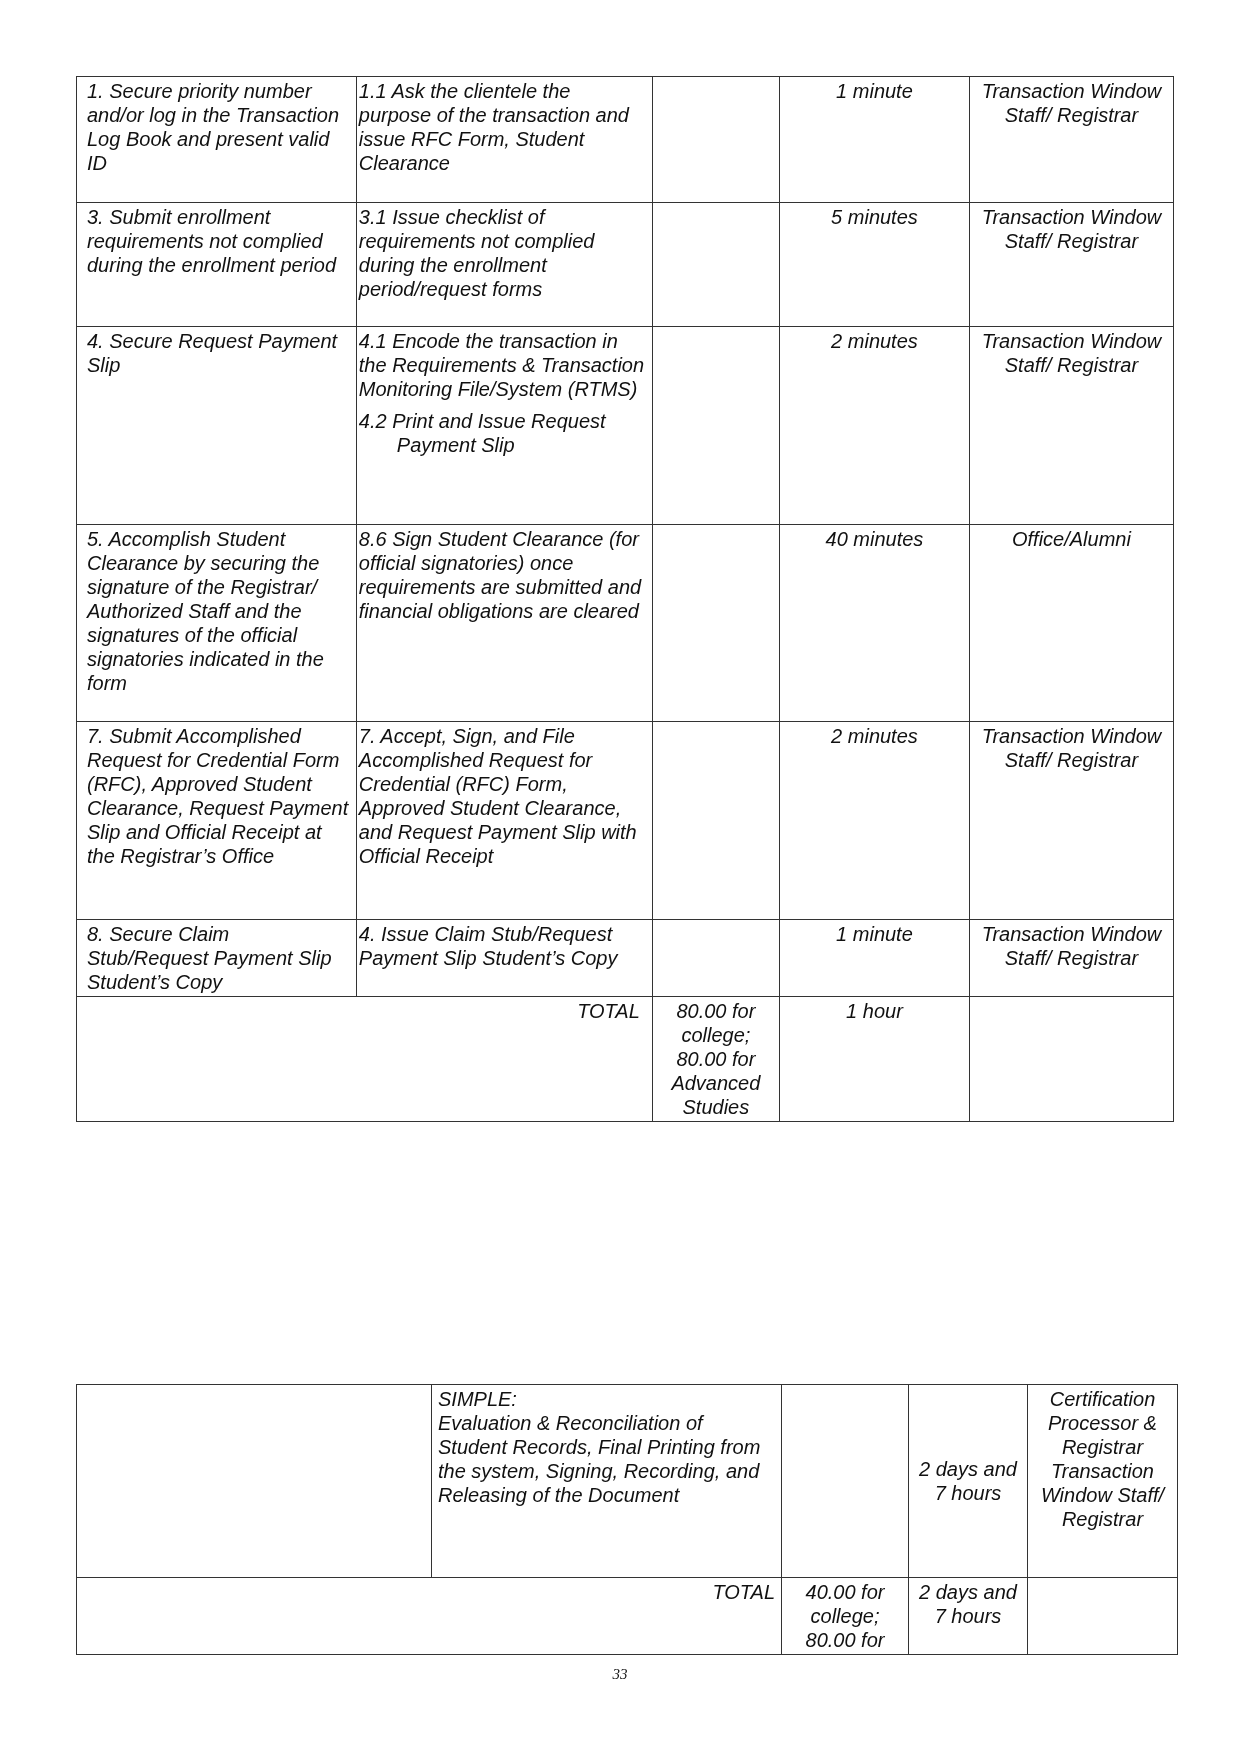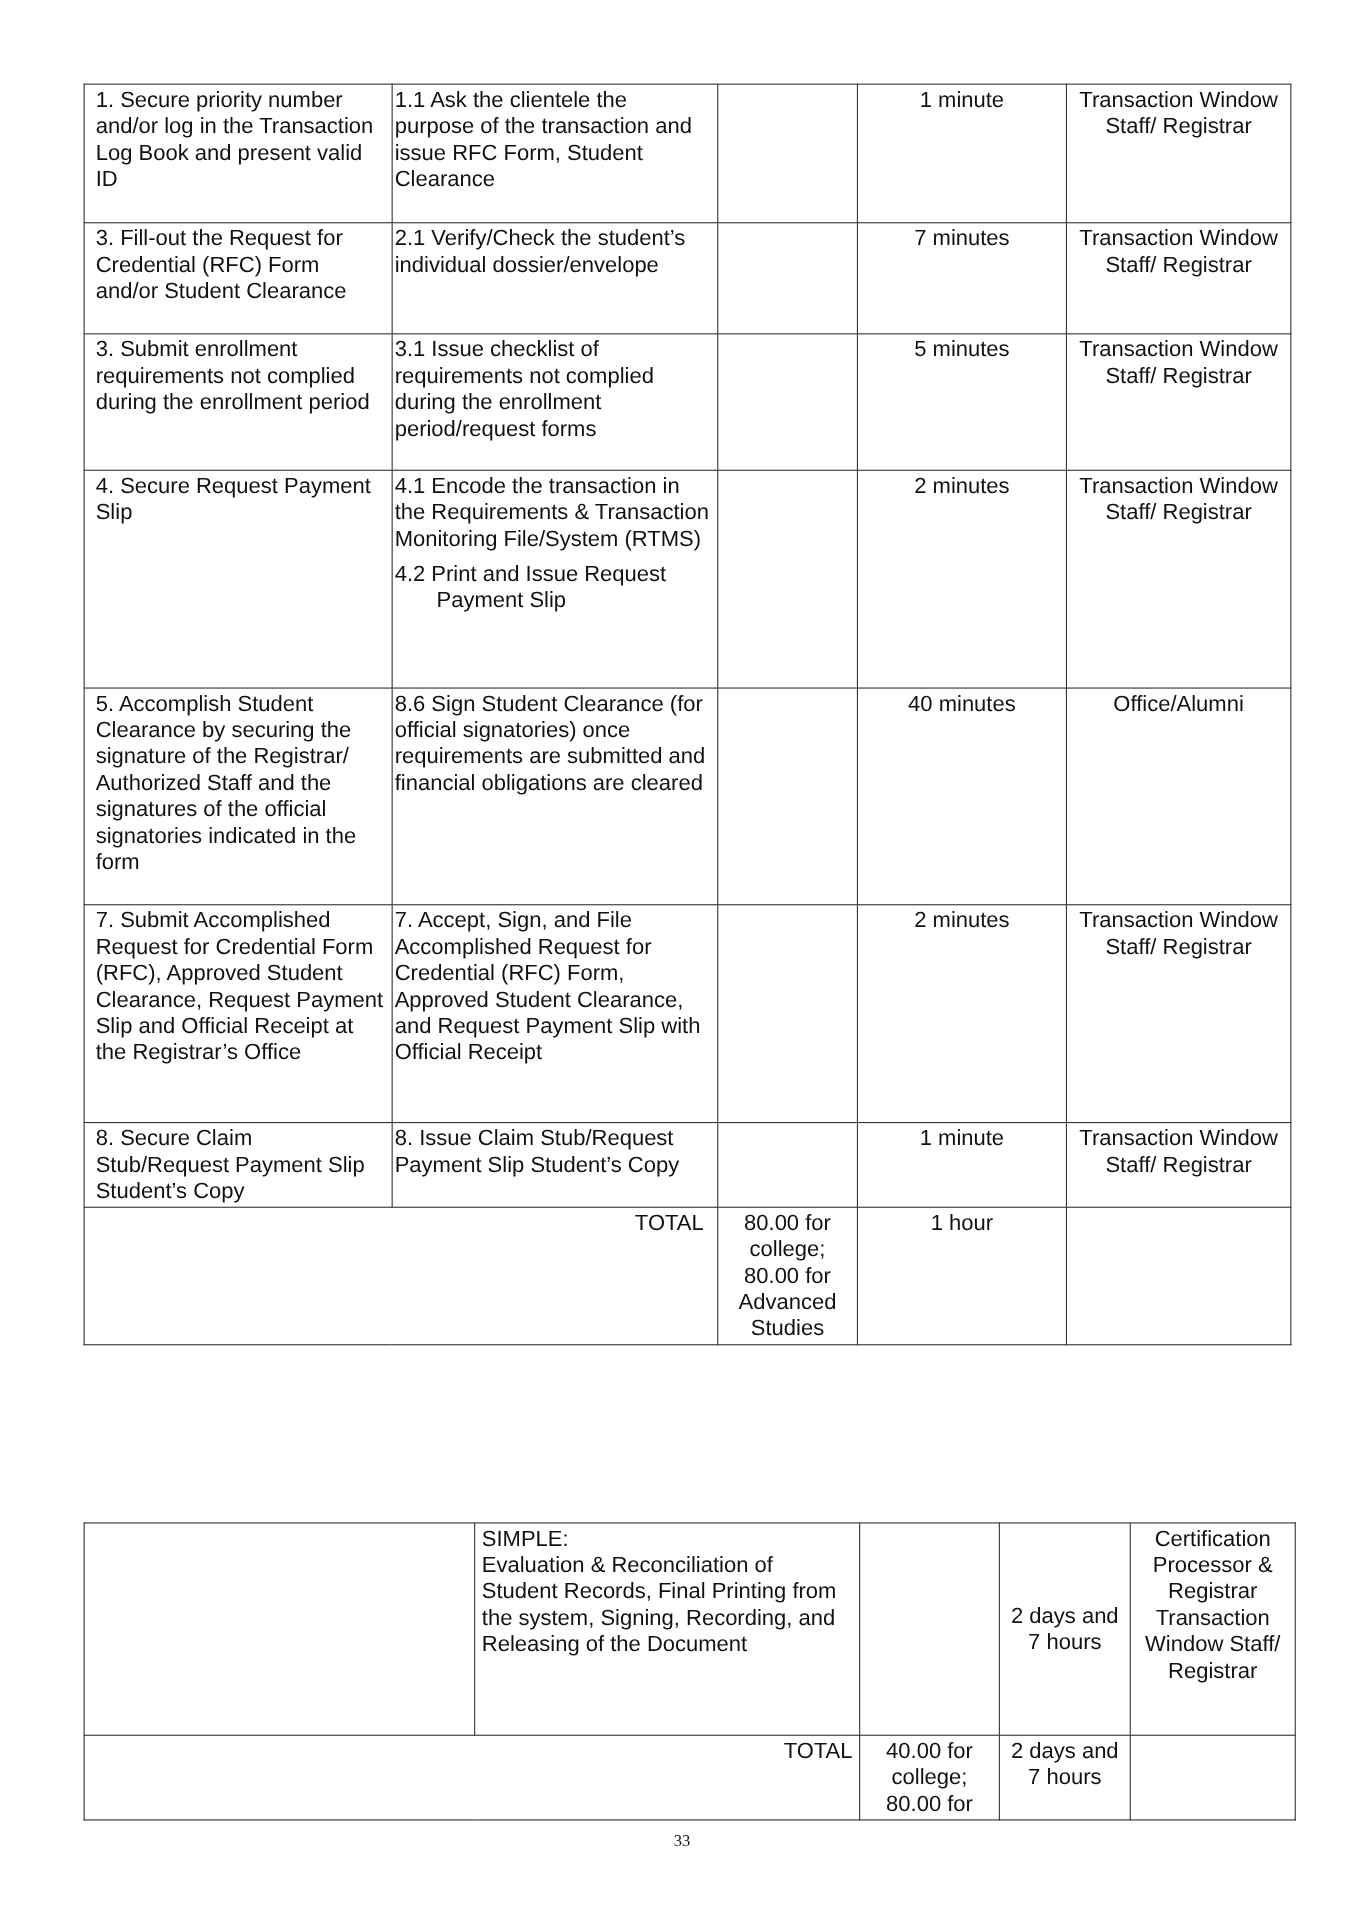--- a/index.html
+++ b/index.html
@@ -1,17 +1,17 @@
 <!DOCTYPE html>
 <html><head>
 <meta charset="utf-8">
 <style>
   html, body { margin:0; padding:0; background:#ffffff; }
   body { width:1240px; height:1755px; position:relative; font-family:"Liberation Sans", sans-serif; color:#111; }
-  .page { position:absolute; left:0; top:0; width:1240px; height:1755px; }
+  .page { position:absolute; left:0; top:0; width:1240px; height:1755px;font-style:italic; }
   table { border-collapse:collapse; position:absolute; table-layout:fixed; }
   td { border:1.3px solid #333; vertical-align:top; font-size:20px; line-height:24px; padding:2px 4px; word-wrap:break-word; }
   .t1 { left:76px; top:76px; width:1098px; }
   .t1 col.c1 { width:277px; } .t1 col.c2 { width:293px; } .t1 col.c3 { width:126px; } .t1 col.c4 { width:188px; } .t1 col.c5 { width:202px; }
   .c-step { padding-left:10px; }
   .c-act { padding-left:2px; }
   .center { text-align:center; }
   .right { text-align:right; padding-right:12px; }
   .sub { display:block; }
   .sub + .sub { margin-top:8px; }
@@ -36,29 +36,20 @@
         <col class="c5">
       </colgroup>
     <tbody>
       <tr style="height:126px">
         <td class="c-step">1. Secure priority number and/or log in the Transaction Log Book and present valid ID</td>
         <td class="c-act">
             <span class="sub">1.1 Ask the clientele the purpose of the transaction and issue RFC Form, Student Clearance</span>
           </td>
         <td class="center"></td>
         <td class="center">1 minute</td>
-        <td class="center">Transaction Window Staff/ Registrar</td>
-      </tr>
-      <tr style="height:101px">
-        <td class="c-step">3. Fill-out the Request for Credential (RFC) Form and/or Student Clearance</td>
-        <td class="c-act">
-            <span class="sub">2.1 Verify/Check the student’s individual dossier/envelope</span>
-          </td>
-        <td class="center"></td>
-        <td class="center">7 minutes</td>
         <td class="center">Transaction Window Staff/ Registrar</td>
       </tr>
       <tr style="height:124px">
         <td class="c-step">3. Submit enrollment requirements not complied during the enrollment period</td>
         <td class="c-act">
             <span class="sub">3.1 Issue checklist of requirements not complied during the enrollment period/request forms</span>
           </td>
         <td class="center"></td>
         <td class="center">5 minutes</td>
         <td class="center">Transaction Window Staff/ Registrar</td>
@@ -87,21 +78,21 @@
         <td class="c-act">
             <span class="sub">7. Accept, Sign, and File Accomplished Request for Credential (RFC) Form, Approved Student Clearance, and Request Payment Slip with Official Receipt</span>
           </td>
         <td class="center"></td>
         <td class="center">2 minutes</td>
         <td class="center">Transaction Window Staff/ Registrar</td>
       </tr>
       <tr style="height:77px">
         <td class="c-step">8. Secure Claim Stub/Request Payment Slip Student’s Copy</td>
         <td class="c-act">
-            <span class="sub">8. Issue Claim Stub/Request Payment Slip Student’s Copy</span>
+            <span class="sub">4. Issue Claim Stub/Request Payment Slip Student’s Copy</span>
           </td>
         <td class="center"></td>
         <td class="center">1 minute</td>
         <td class="center">Transaction Window Staff/ Registrar</td>
       </tr>
       <tr style="height:125px">
         <td colspan="2" class="right">TOTAL</td>
         <td class="center">80.00 for college; 80.00 for Advanced Studies</td>
         <td class="center">1 hour</td>
         <td class="center"></td>

